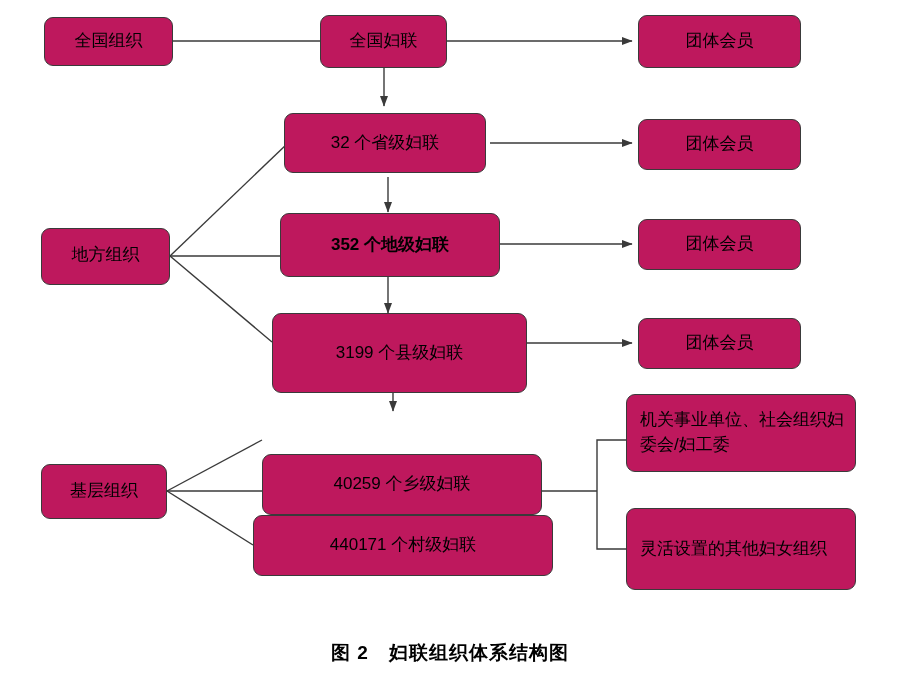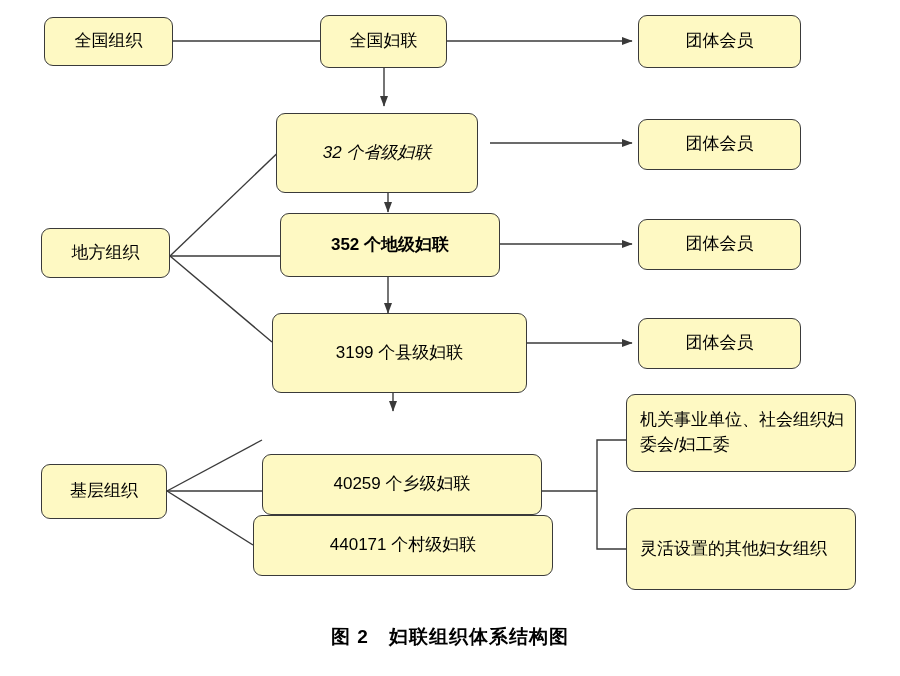--- a/index.html
+++ b/index.html
@@ -24,21 +24,21 @@
     top: 0;
     width: 900px;
     height: 676px;
     pointer-events: none;
   }
   .node {
     position: absolute;
     box-sizing: border-box;
     border: 1px solid #3a3a3a;
     border-radius: 9px;
-    background: #fef9c3;
+    background: #be185d;
     display: flex;
     align-items: center;
     justify-content: center;
     text-align: center;
     font-size: 17px;
     line-height: 1.45;
     color: #000000;
     padding: 2px 6px;
   }
   .node.left-align {
@@ -101,33 +101,33 @@
 
       <polyline points="597,491 597,440 626,440"></polyline>
       <polyline points="597,491 597,549 626,549"></polyline>
     </g>
   </svg>
 
   <div class="node" style="left:44px; top:17px; width:129px; height:49px;">
     <span>全国组织</span>
   </div>
 
-  <div class="node" style="left:41px; top:228px; width:129px; height:50px;">
+  <div class="node" style="left:41px; top:228px; width:129px; height:57px;font-family:Liberation Mono, monospace;">
     <span>地方组织</span>
   </div>
 
   <div class="node" style="left:41px; top:464px; width:126px; height:55px;">
     <span>基层组织</span>
   </div>
 
   <div class="node" style="left:320px; top:15px; width:127px; height:53px;">
     <span>全国妇联</span>
   </div>
 
-  <div class="node" style="left:276px; top:113px; width:202px; height:80px;font-style:italic;">
+  <div class="node" style="left:284px; top:113px; width:202px; height:60px;">
     <span>32 个省级妇联</span>
   </div>
 
   <div class="node" style="left:280px; top:213px; width:220px; height:64px;font-weight:bold;">
     <span>352 个地级妇联</span>
   </div>
 
   <div class="node" style="left:272px; top:313px; width:255px; height:80px;">
     <span>3199 个县级妇联</span>
   </div>
@@ -157,15 +157,15 @@
   </div>
 
   <div class="node left-align" style="left:626px; top:508px; width:230px; height:82px;">
     <span>灵活设置的其他妇女组织</span>
   </div>
 
   <div class="node left-align" style="left:626px; top:394px; width:230px; height:78px;">
     <span>机关事业单位、社会组织妇委会/妇工委</span>
   </div>
 
-  <div class="caption" style="top:624px;">图 2　妇联组织体系结构图</div>
+  <div class="caption" style="top:640px;">图 2　妇联组织体系结构图</div>
 
 </div>
 
 </body></html>

